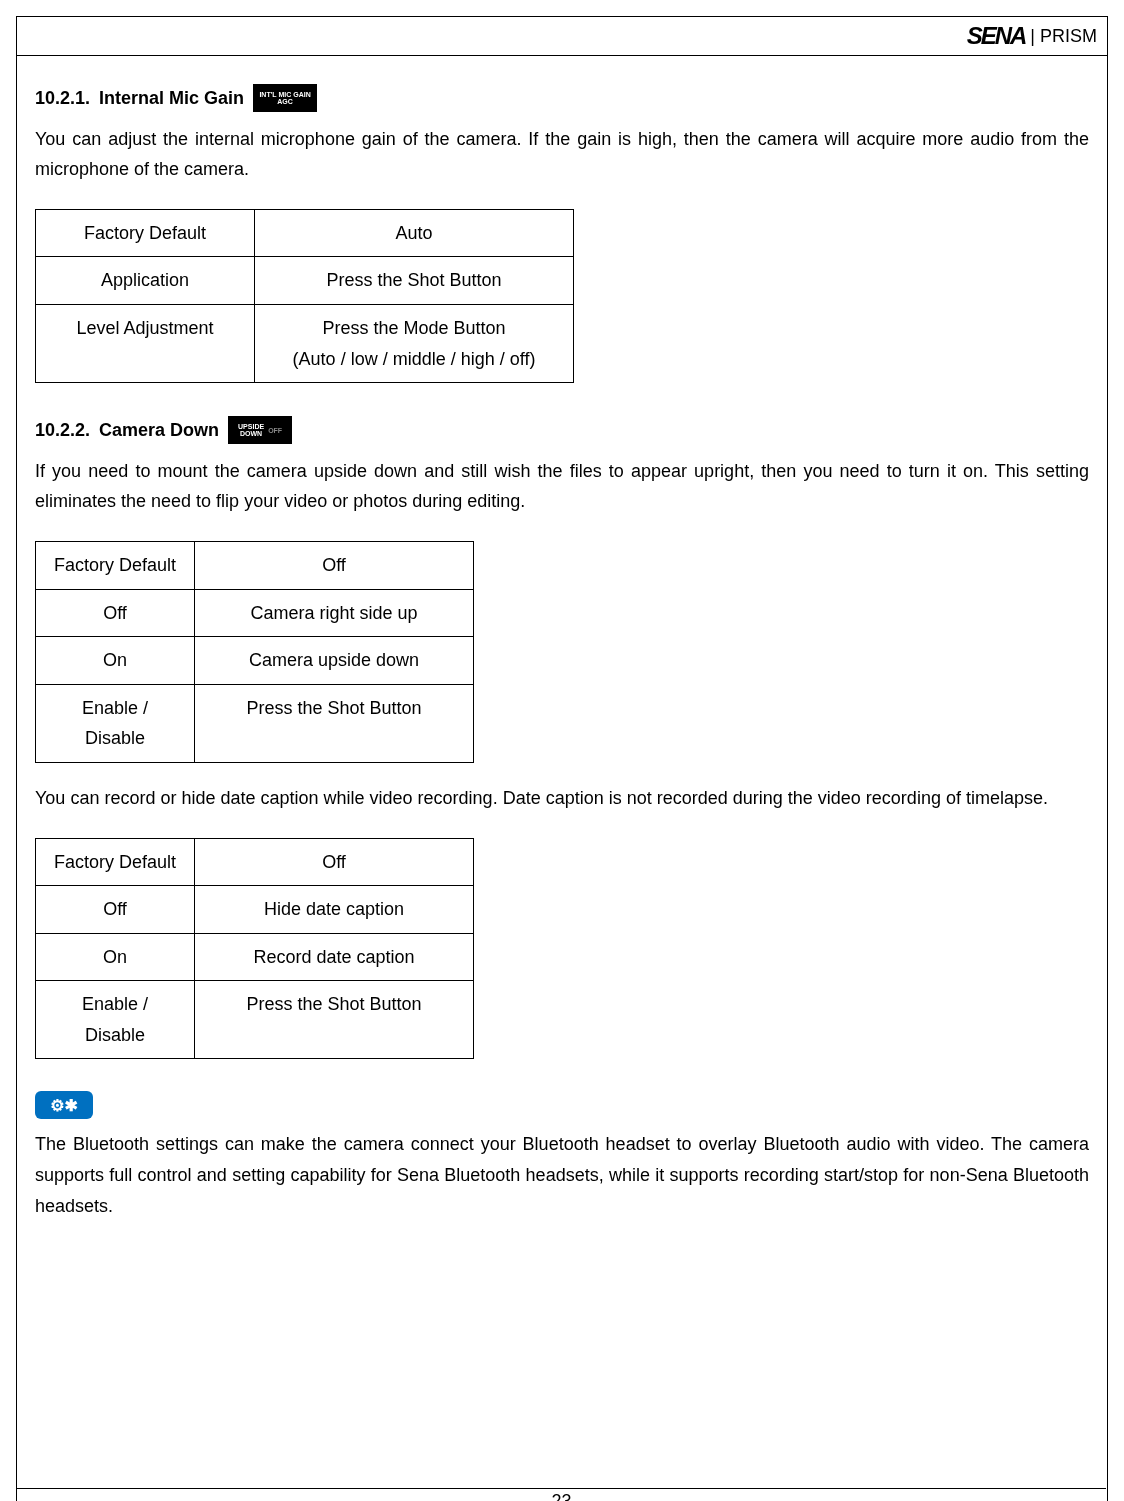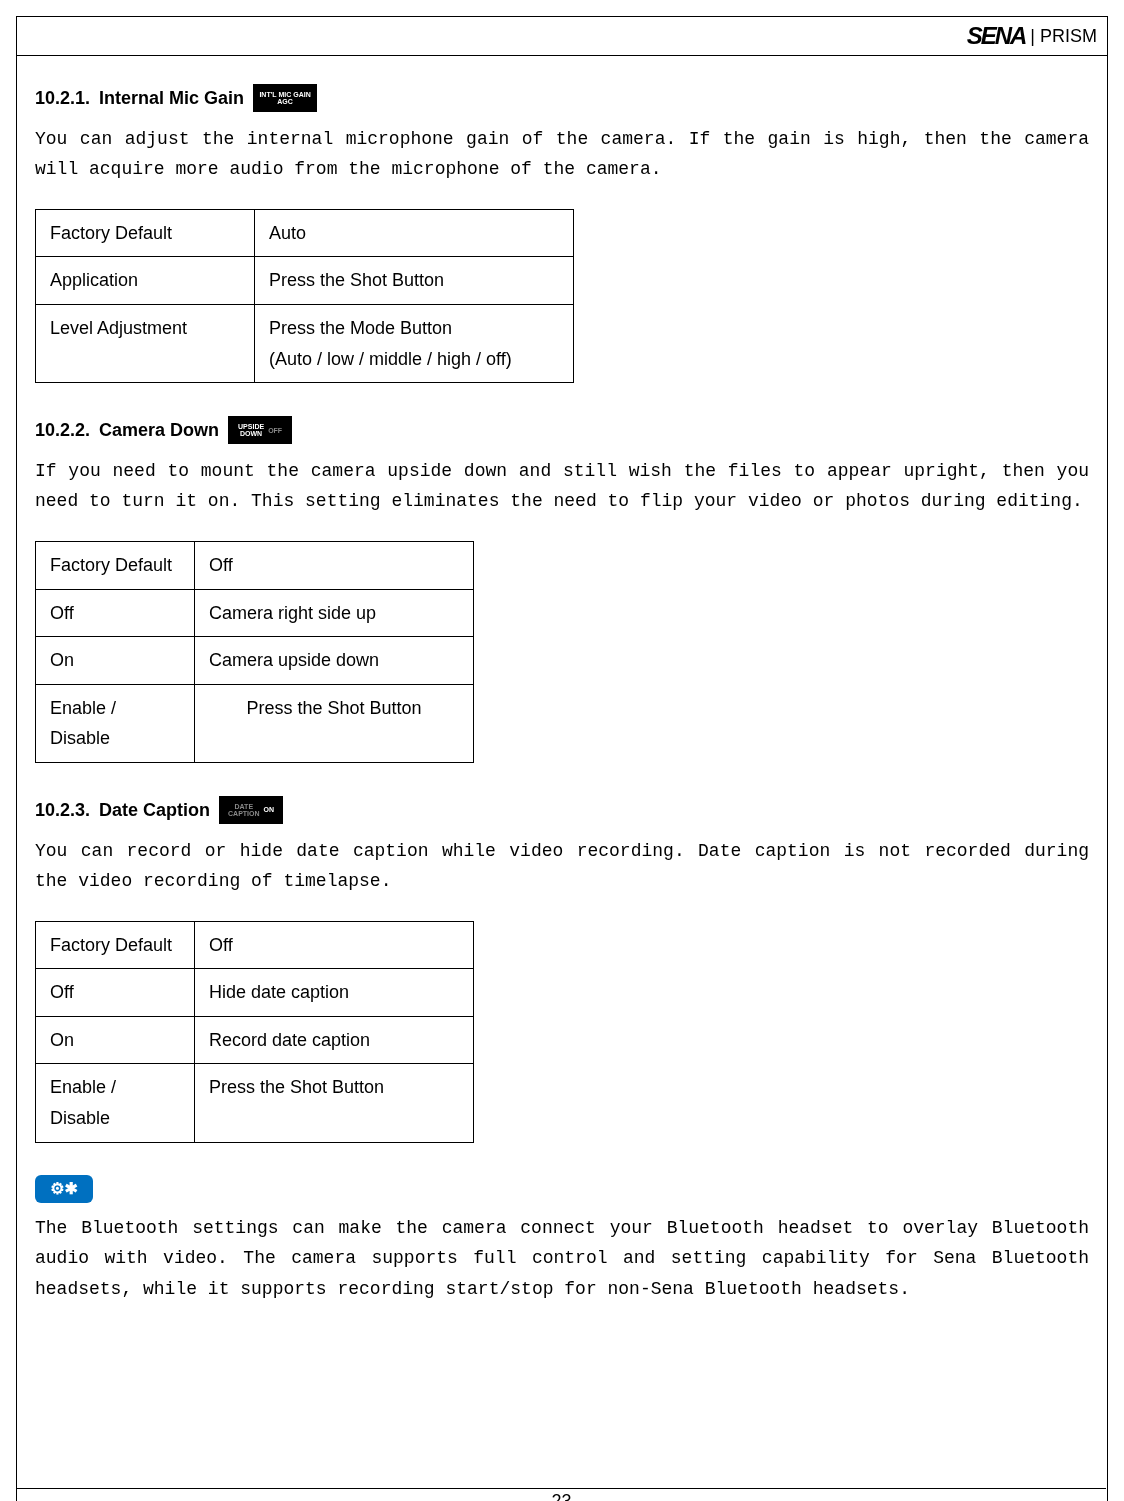--- a/index.html
+++ b/index.html
@@ -67,30 +67,29 @@
     .icon-box.bt {
       background: #0070c0;
       border-radius: 6px;
       height: 22px;
       min-width: 50px;
       font-size: 16px;
     }
     .body-text {
       text-align: justify;
       margin: 4px 0 24px 0;
-      font-family: Liberation Mono, monospace;
     }
     table {
       border-collapse: collapse;
       margin-bottom: 20px;
     }
     td {
       border: 1px solid black;
       padding: 8px 14px;
-      text-align: left;
+      text-align: center;
       font-size: 18px;
       vertical-align: top;
     }
     .table1 td:first-child { width: 190px; }
     .table1 td:last-child { width: 290px; }
     .table2 td:first-child, .table3 td:first-child { width: 130px; }
     .table2 td:last-child, .table3 td:last-child { width: 250px; }
     .footer {
       position: absolute;
       bottom: 0;
@@ -170,33 +169,20 @@
         <td>Camera upside down</td>
       </tr>
       <tr>
         <td>Enable / Disable</td>
         <td style="text-align:center;vertical-align:top;">Press the Shot Button</td>
       </tr>
     </tbody>
       </table>
 
     
-    <div class="section-heading">
-      <span>10.2.3.</span>
-      <span>Date Caption</span>
-      <span class="icon-box">
-        <span style="display:flex;gap:4px;align-items:center;">
-          <span style="display:flex;flex-direction:column;color:#888;">
-            <span>DATE</span>
-            <span>CAPTION</span>
-          </span>
-          <span>ON</span>
-        </span>
-      </span>
-    </div>
     <p class="body-text">You can record or hide date caption while video recording. Date caption is not recorded during the video recording of timelapse.</p>
     <table class="table3">
       <tbody>
           <tr>
         <td>Factory Default</td>
         <td>Off</td>
       </tr>
       <tr>
         <td>Off</td>
         <td>Hide date caption</td>

